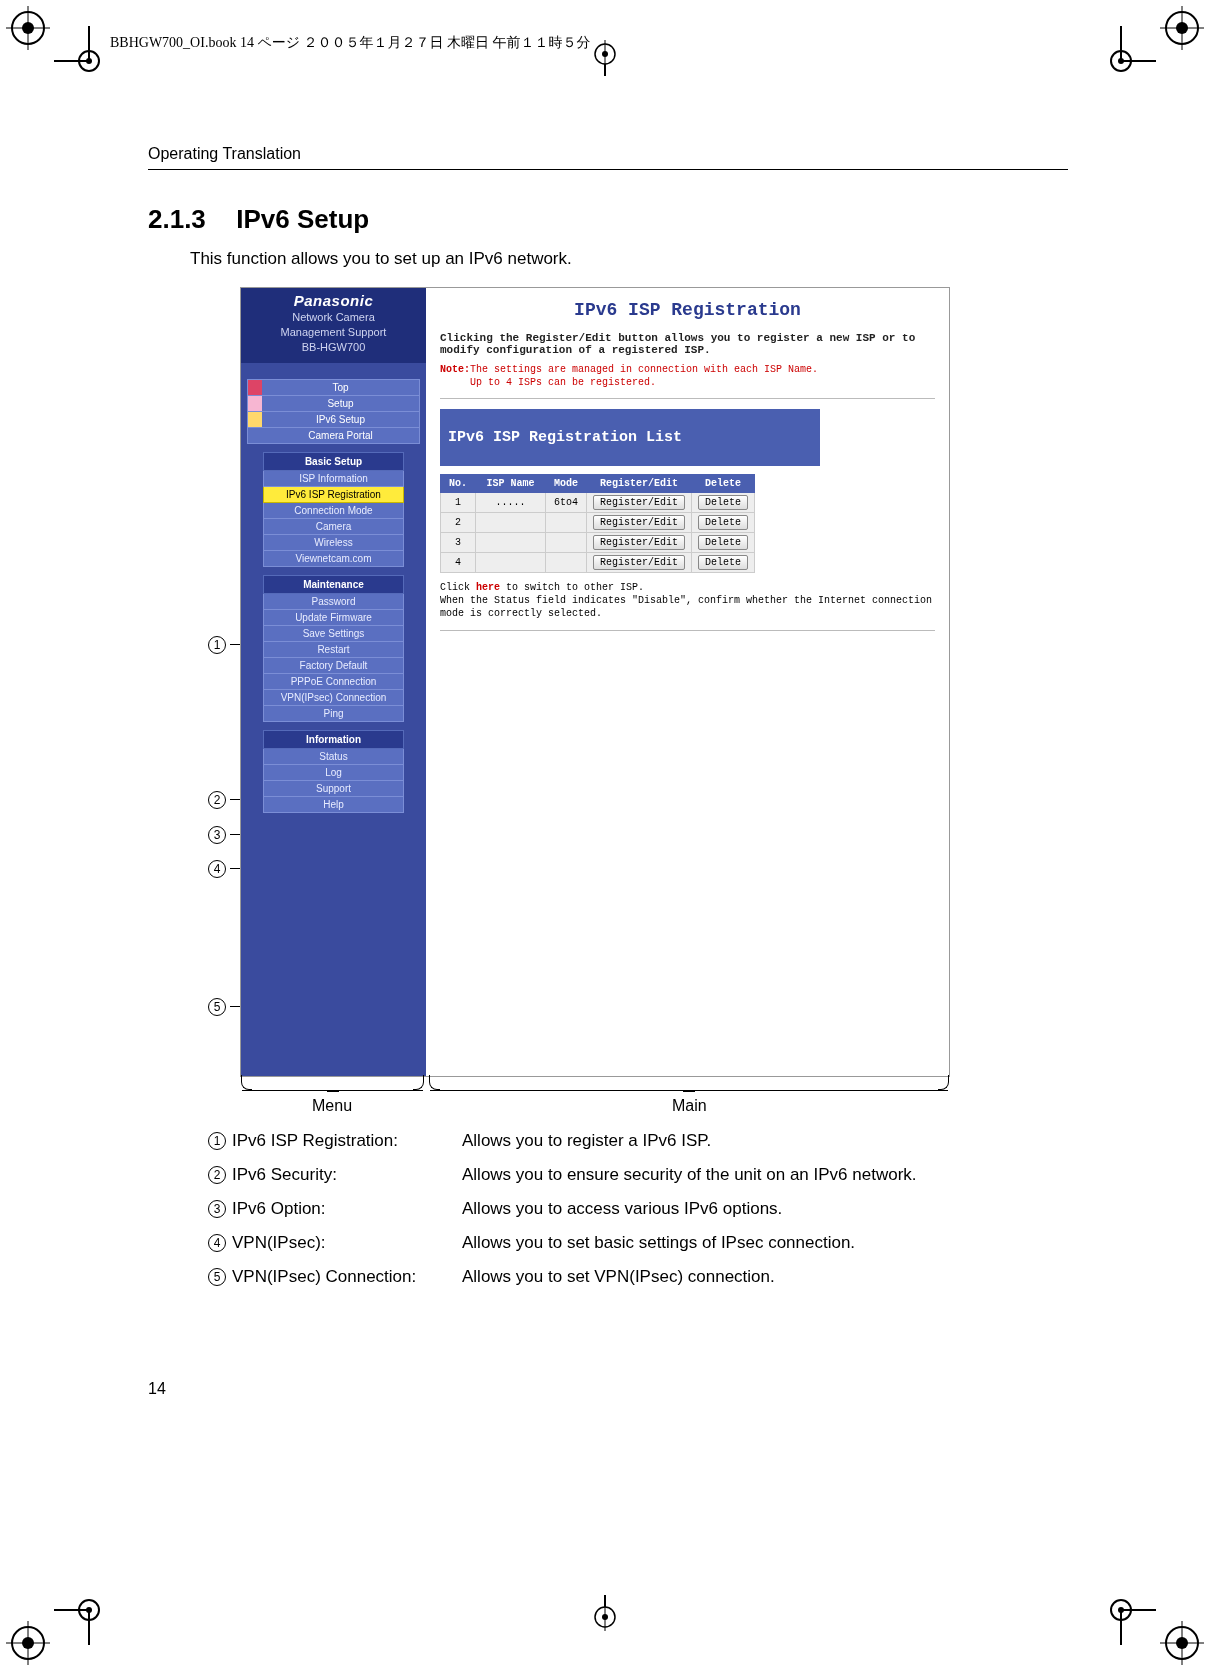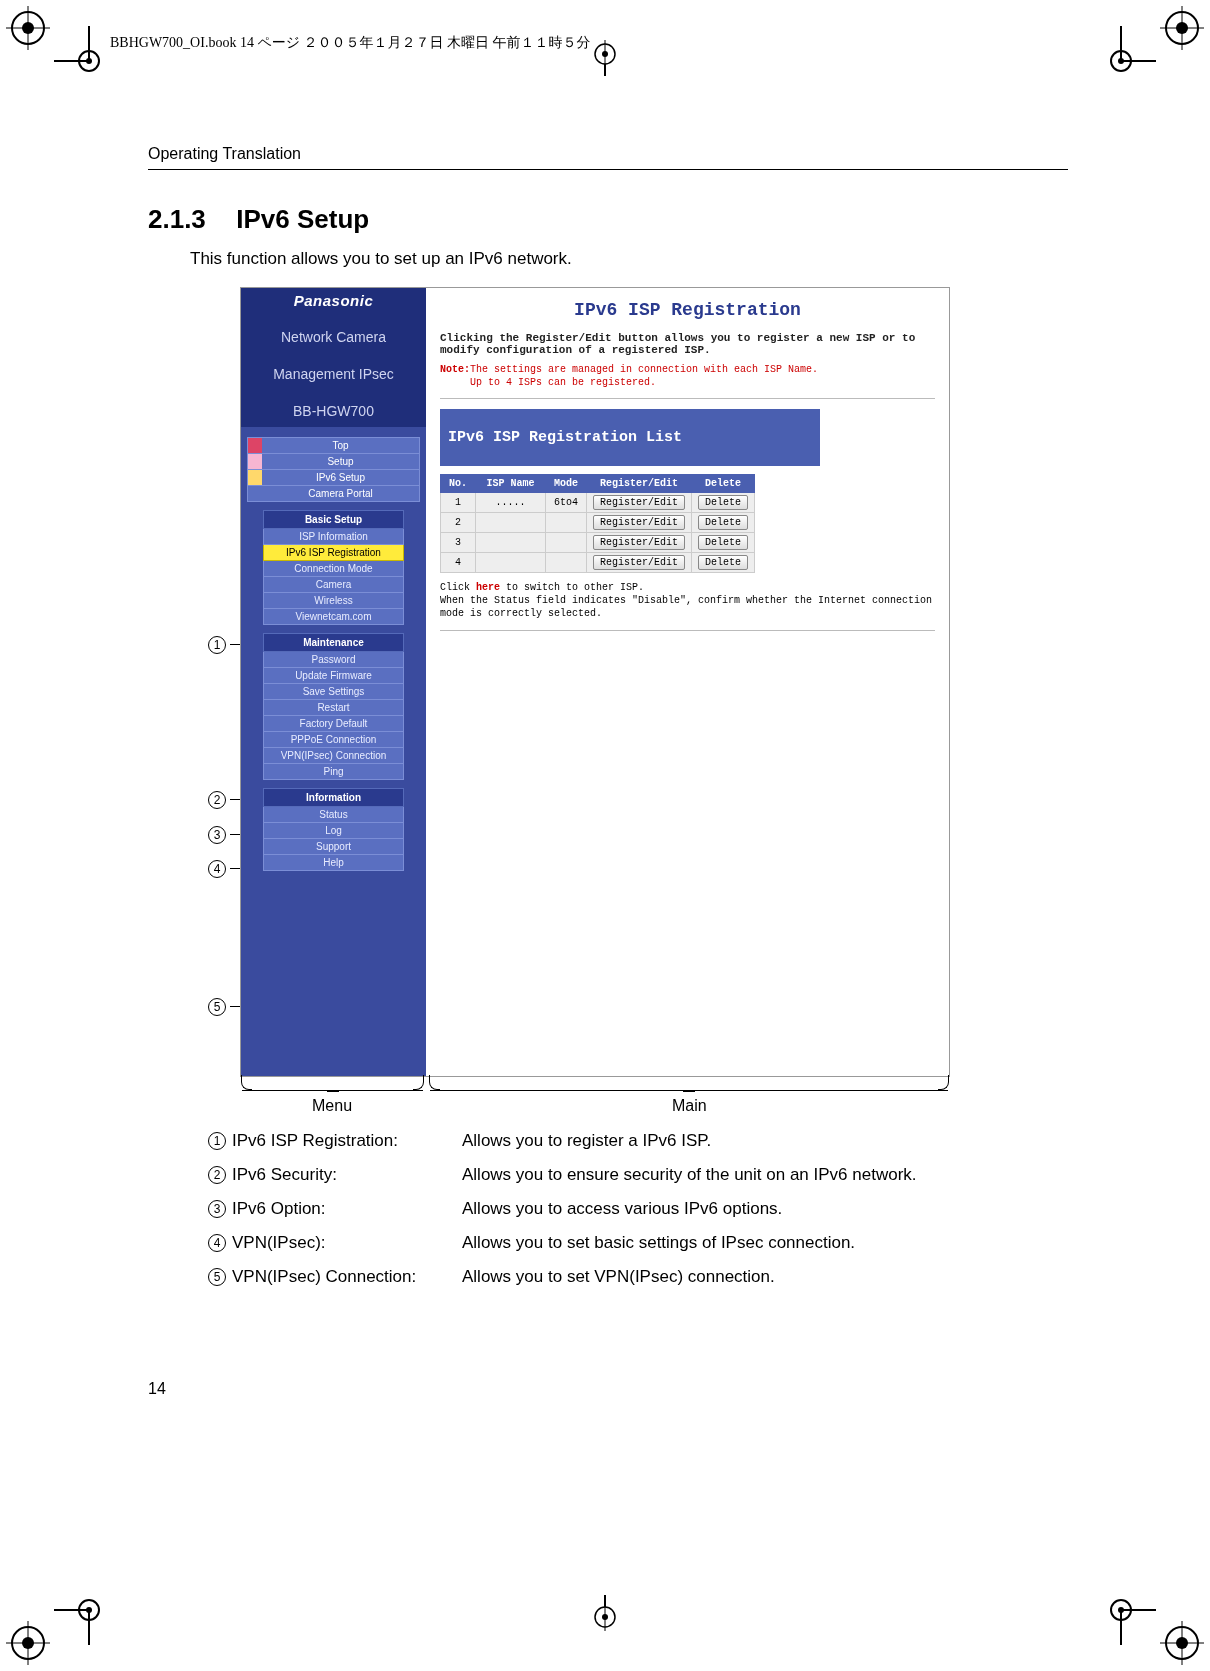--- a/index.html
+++ b/index.html
@@ -92,21 +92,21 @@
   .brand-box {
     background: #1f2e7a;
     padding: 4px 0 8px;
   }
   .brand {
     font-weight: bold;
     font-style: italic;
     font-size: 15px;
     letter-spacing: 0.5px;
   }
-  .brand-sub { font-size:14px; color:#cfd4f0; line-height:1.2; margin-top:20px;}
+  .brand-sub { font-size:11px; color:#cfd4f0; line-height:1.2; margin-top:2px;}
   .nav-group { margin: 8px 22px 0; }
   .nav-header {
     background: #2a3a8e;
     font-weight: bold;
     font-size: 10px;
     padding: 3px 0;
     border: 1px solid #556ab9;
   }
   .nav-item {
     background: #5a6fc1;
@@ -114,21 +114,21 @@
     border-top: none;
     padding: 2px 0;
     font-size: 10px;
     color: #e8ecff;
   }
   .nav-item.hl {
     background: #ffeb3b;
     color: #000;
     border-color: #c9b800;
   }
-  .nav-top-block { margin: 10px 6px 0; }
+  .nav-top-block { margin: 16px 6px 0; }
   .nav-top-block .row {
     display:flex;
     border:1px solid #7b8ed6;
     border-top:none;
     font-size:10px;
   }
   .nav-top-block .row:first-child { border-top:1px solid #7b8ed6; }
   .nav-top-block .sw { width:14px; }
   .nav-top-block .lbl { flex:1; background:#5a6fc1; padding:2px 0; }
   .sw.red{background:#d46;}
@@ -345,21 +345,21 @@
 
     <div class="co" style="top:622px;"><span class="cnum">5</span></div>
     <div class="leader" style="top:631px; left:22px; width:106px;"></div>
   </div>
 
   <div class="figure">
     <div class="menu-pane">
       <div class="brand-box">
         <div class="brand">Panasonic</div>
         <div class="brand-sub">Network Camera</div>
-        <div class="brand-sub">Management IPsec</div>
+        <div class="brand-sub">Management Support</div>
         <div class="brand-sub">BB-HGW700</div>
       </div>
       <div class="nav-top-block">
         <div class="row">
             <div class="sw red"></div>
             <div class="lbl">Top</div>
           </div>
         <div class="row">
             <div class="sw pink"></div>
             <div class="lbl">Setup</div>

